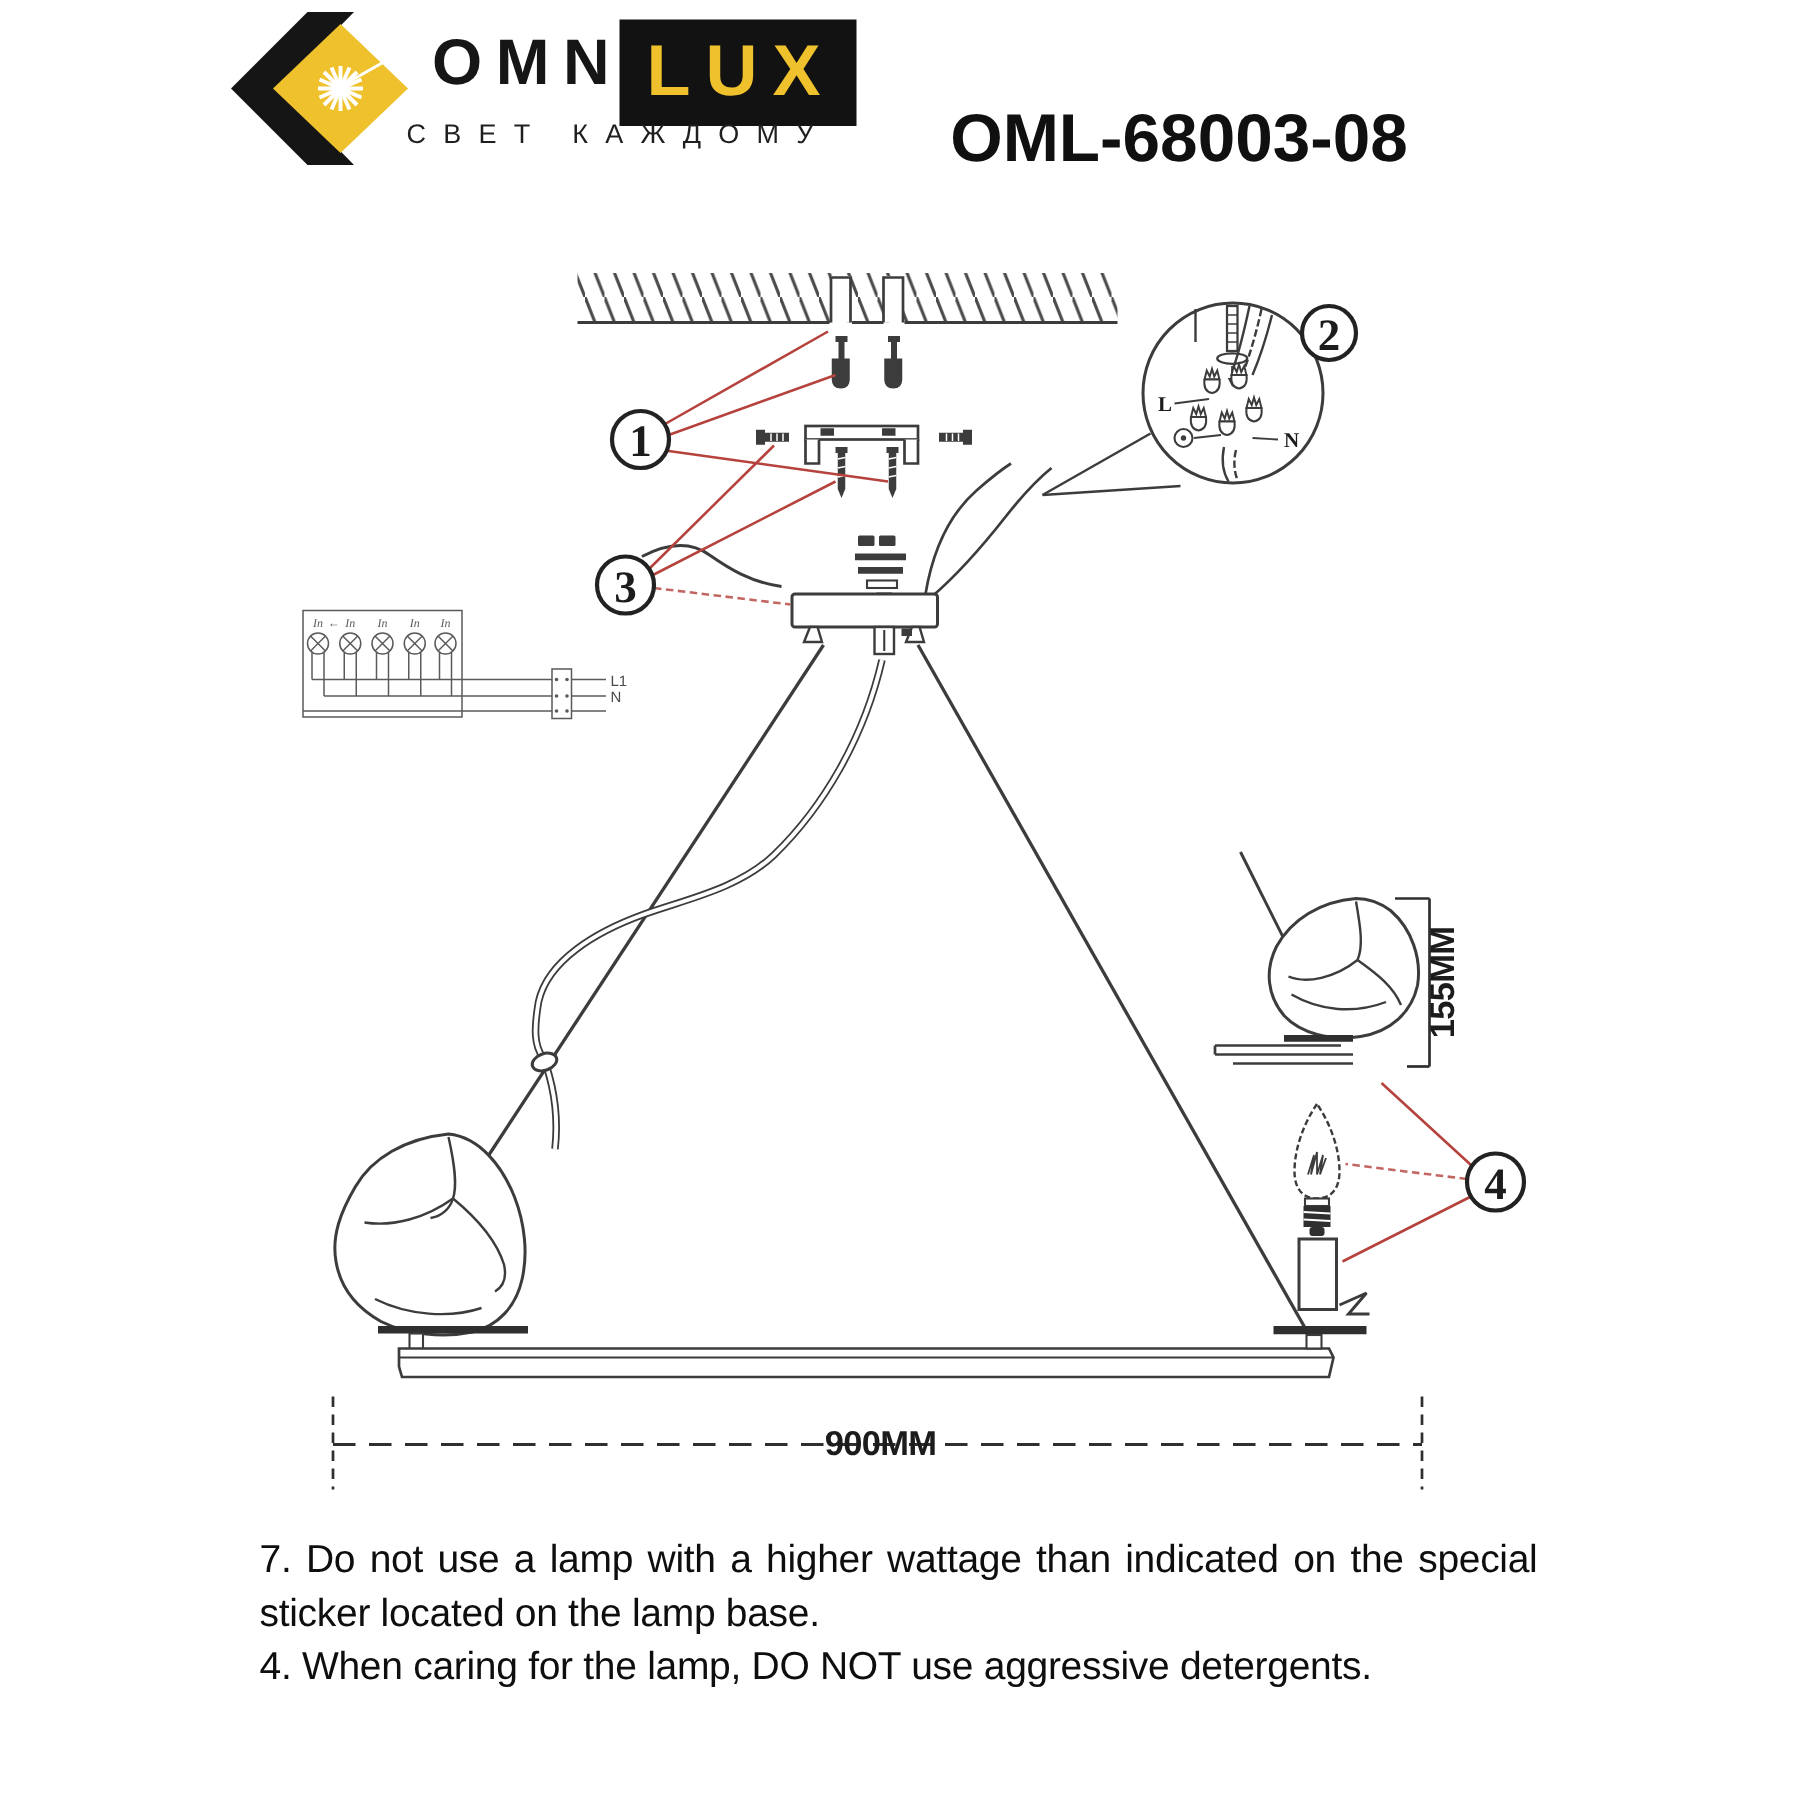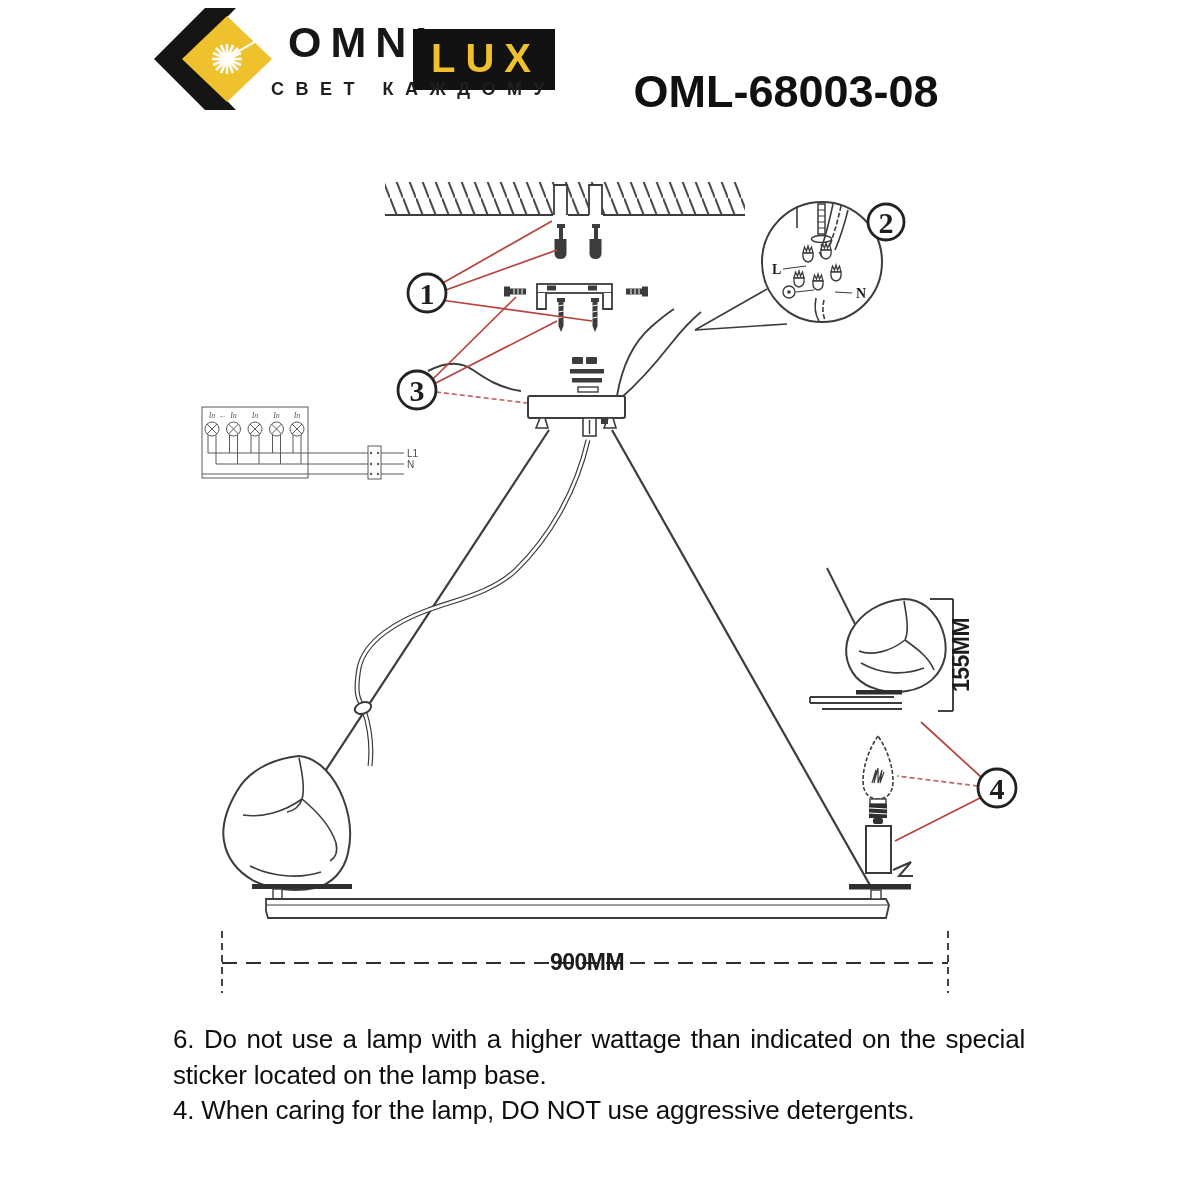--- a/index.html
+++ b/index.html
@@ -2,23 +2,23 @@
 <html><head>
 <meta charset="utf-8">
 <style>
   html,body{margin:0;padding:0;}
   body{width:1200px;height:1200px;position:relative;background:#fff;overflow:hidden;
        font-family:"Liberation Sans",sans-serif;}
   .abs{position:absolute;}
   
   #logo-icon{left:148px;top:6px;}
   #brand-omni{left:288px;top:18px;font-size:43px;font-weight:bold;letter-spacing:9px;color:#161616;}
-  #brand-lux{left:413px;top:29px;background:#121212;color:#eec12d;font-size:40px;font-weight:bold;
+  #brand-lux{left:413px;top:13px;background:#121212;color:#eec12d;font-size:48px;font-weight:bold;
              letter-spacing:10px;padding:7px 14px 9px 18px;}
-  #brand-tagline{left:271px;top:79px;font-size:18px;font-weight:700;letter-spacing:11.5px;color:#1f1f1f;white-space:nowrap;}
+  #brand-tagline{left:271px;top:79px;font-size:18px;font-weight:400;letter-spacing:11.5px;color:#1f1f1f;white-space:nowrap;}
   #model-number{left:590px;top:22px;width:392px;text-align:center;font-size:45px;font-weight:bold;color:#101010;margin-top:44px;}
   
   #diagram{left:0;top:0;}
   text{font-family:"Liberation Sans",sans-serif;}
   .callout-num{font-family:"Liberation Serif",serif;font-weight:bold;font-size:30px;fill:#1c1c1c;}
   .dim-label{font-weight:bold;font-size:23px;fill:#1c1c1c;letter-spacing:-0.5px;}
   .wire-label{font-family:"Liberation Serif",serif;font-weight:bold;font-size:14px;fill:#1c1c1c;}
   .term-label{font-size:10px;fill:#4a4a4a;}
   .lamp-label{font-family:"Liberation Serif",serif;font-style:italic;font-size:8px;fill:#5a5a5a;}
   
@@ -360,15 +360,15 @@
     <circle cx="417" cy="390" r="19" fill="#fff" stroke="#222" stroke-width="2.8"></circle>
     <text class="callout-num" x="417" y="401" text-anchor="middle">3</text>
   </g>
   <g>
     <circle cx="997" cy="788" r="19" fill="#fff" stroke="#222" stroke-width="2.8"></circle>
     <text class="callout-num" x="997" y="799" text-anchor="middle">4</text>
   </g>
 </svg>
 
 <div id="instructions" class="abs">
-  <p>6. Do not use a lamp with a higher wattage than indicated on the special sticker located on the lamp base.</p>
+  <p>7. Do not use a lamp with a higher wattage than indicated on the special sticker located on the lamp base.</p>
   <p>4. When caring for the lamp, DO NOT use aggressive detergents.</p>
 </div>
 
 </body></html>

